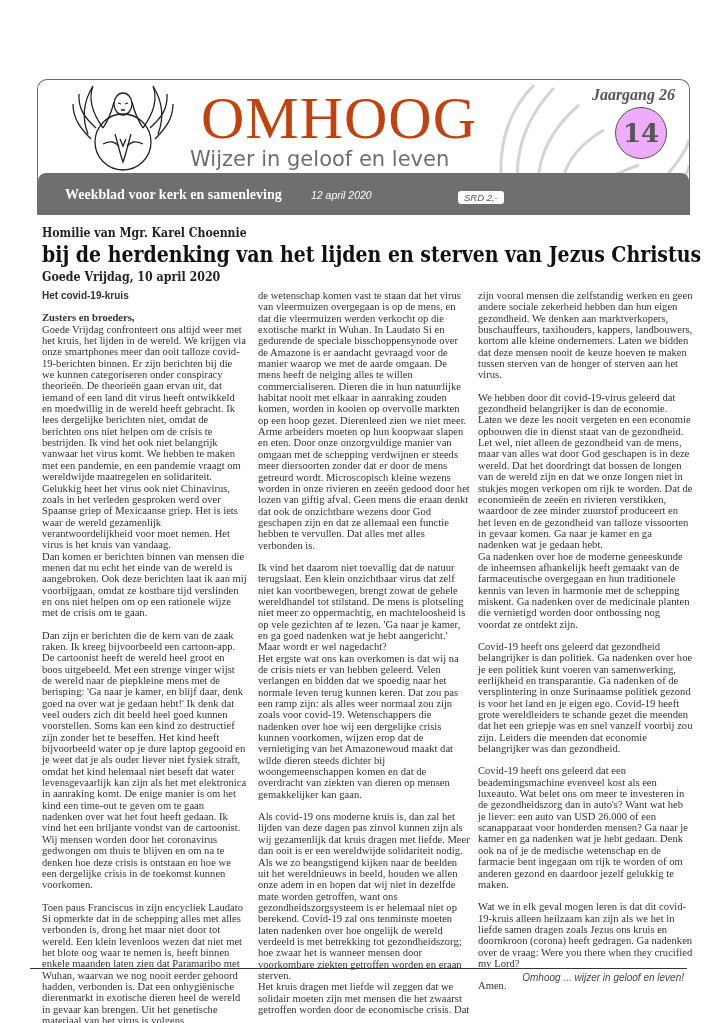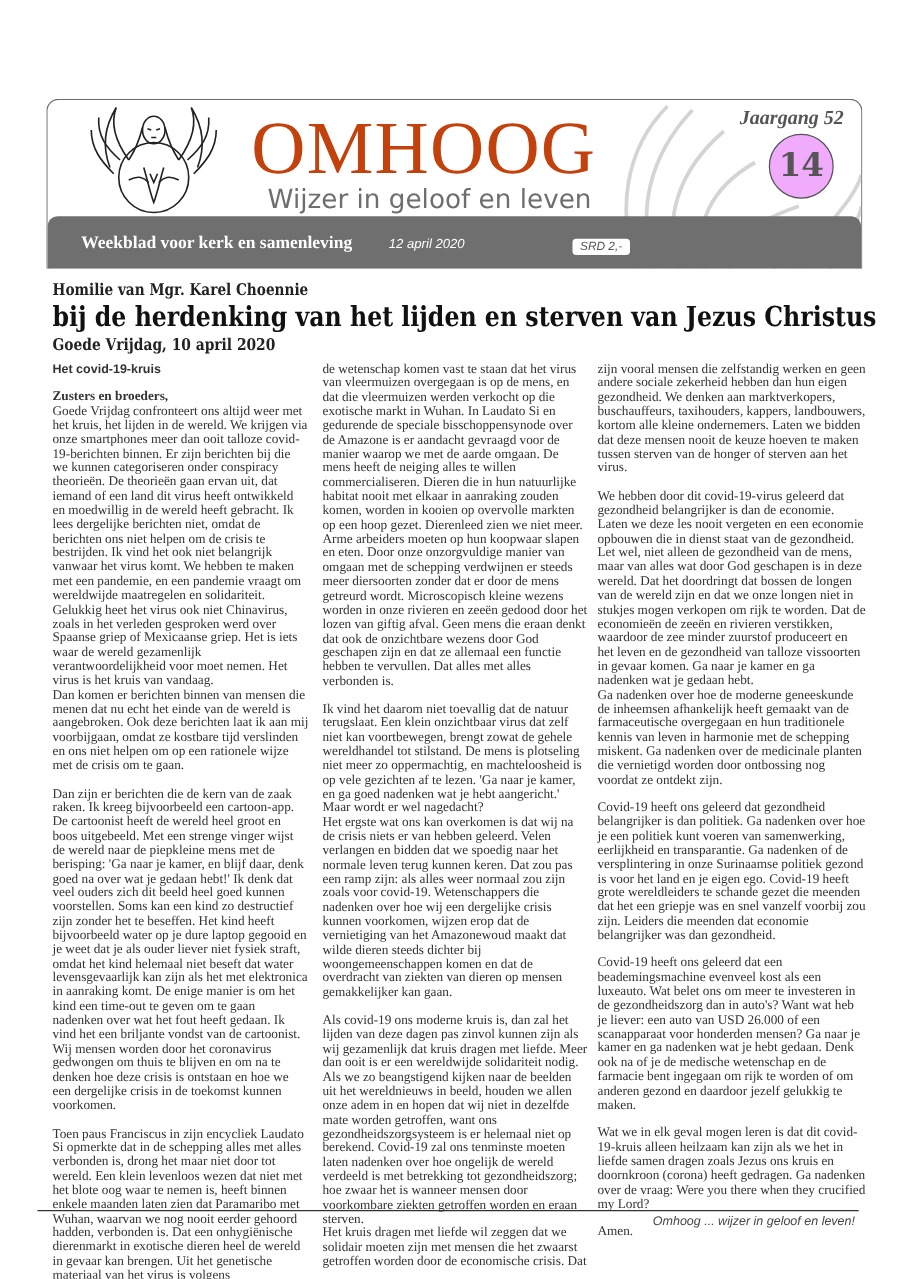--- a/index.html
+++ b/index.html
@@ -14,21 +14,21 @@
       position: absolute; left: 0; right: 0; bottom: 0; height: 42px;
       background: #6f6f6f; border-radius: 8px 8px 0 0;
     }
     .wing-deco { position: absolute; right: 0; top: 0; width: 200px; height: 135px; }
     .angel-logo { position: absolute; left: 25px; top: 4px; width: 120px; height: 90px; }
     .brand-title {
       position: absolute; left: 163px; top: 8px; font-family: "Liberation Serif", serif;
       font-size: 60px; line-height: 60px; color: #c2410c; letter-spacing: 1px;
     }
     .brand-tagline {
-      position: absolute; left: 176px; top: 67px; font-family: "DejaVu Sans", sans-serif;
+      position: absolute; left: 152px; top: 67px; font-family: "DejaVu Sans", sans-serif;
       font-size: 21px; color: #6e6e6e;
     }
     .volume-label {
       position: absolute; right: 14px; top: 6px; font-family: "Liberation Serif", serif;
       font-style: italic; font-weight: bold; font-size: 16px; color: #555;
     }
     .issue-circle {
       position: absolute; right: 22px; top: 27px; width: 50px; height: 50px;
       border: 1.5px solid #555; border-radius: 50%; background: #f0abfc;
       display: flex; align-items: center; justify-content: center;
@@ -115,21 +115,21 @@
       <path d="M28 55 C 18 45, 10 35, 10 20"></path>
       <path d="M80 44 C 90 30, 95 15, 90 2 C 98 15, 102 32, 95 50"></path>
       <path d="M87 44 C 98 34, 105 25, 104 10"></path>
       <path d="M92 55 C 102 45, 110 35, 110 20"></path>
       <path d="M40 60 C 48 56, 52 58, 56 62"></path>
       <path d="M80 60 C 72 56, 68 58, 64 62"></path>
     </g>
   </svg>
   <div class="brand-title">OMHOOG</div>
   <div class="brand-tagline">Wijzer in geloof en leven</div>
-  <div class="volume-label">Jaargang 52</div>
+  <div class="volume-label">Jaargang 26</div>
   <div class="issue-circle">
     <span>14</span>
   </div>
 </div>
 
 <div class="kicker">Homilie van Mgr. Karel Choennie</div>
 <div class="headline">bij de herdenking van het lijden en sterven van Jezus Christus</div>
 <div class="dateline">Goede Vrijdag, 10 april 2020</div>
 
 <div class="col col-1">

